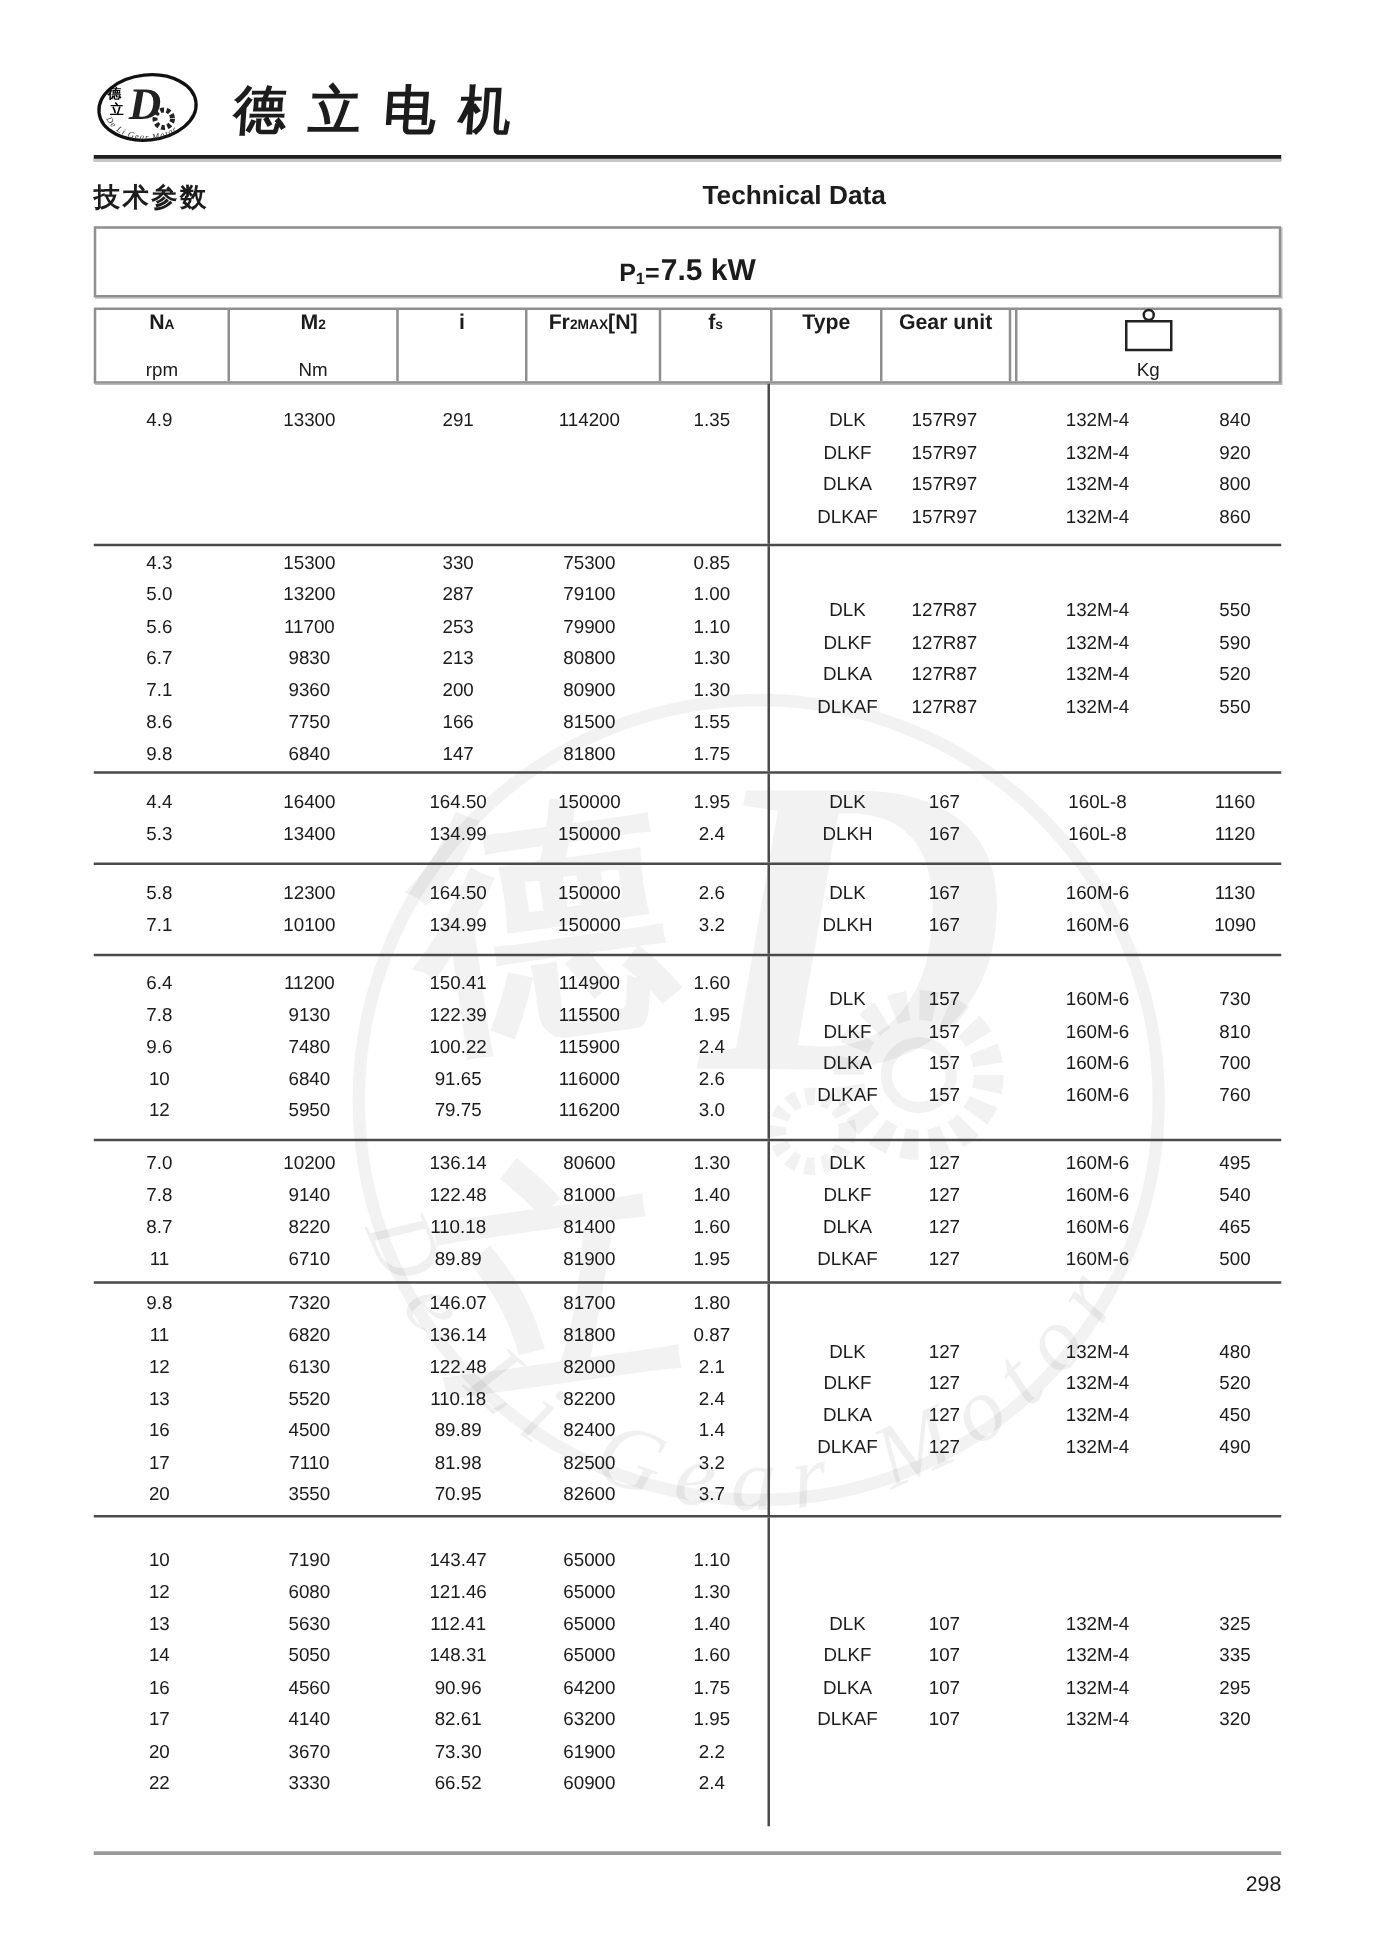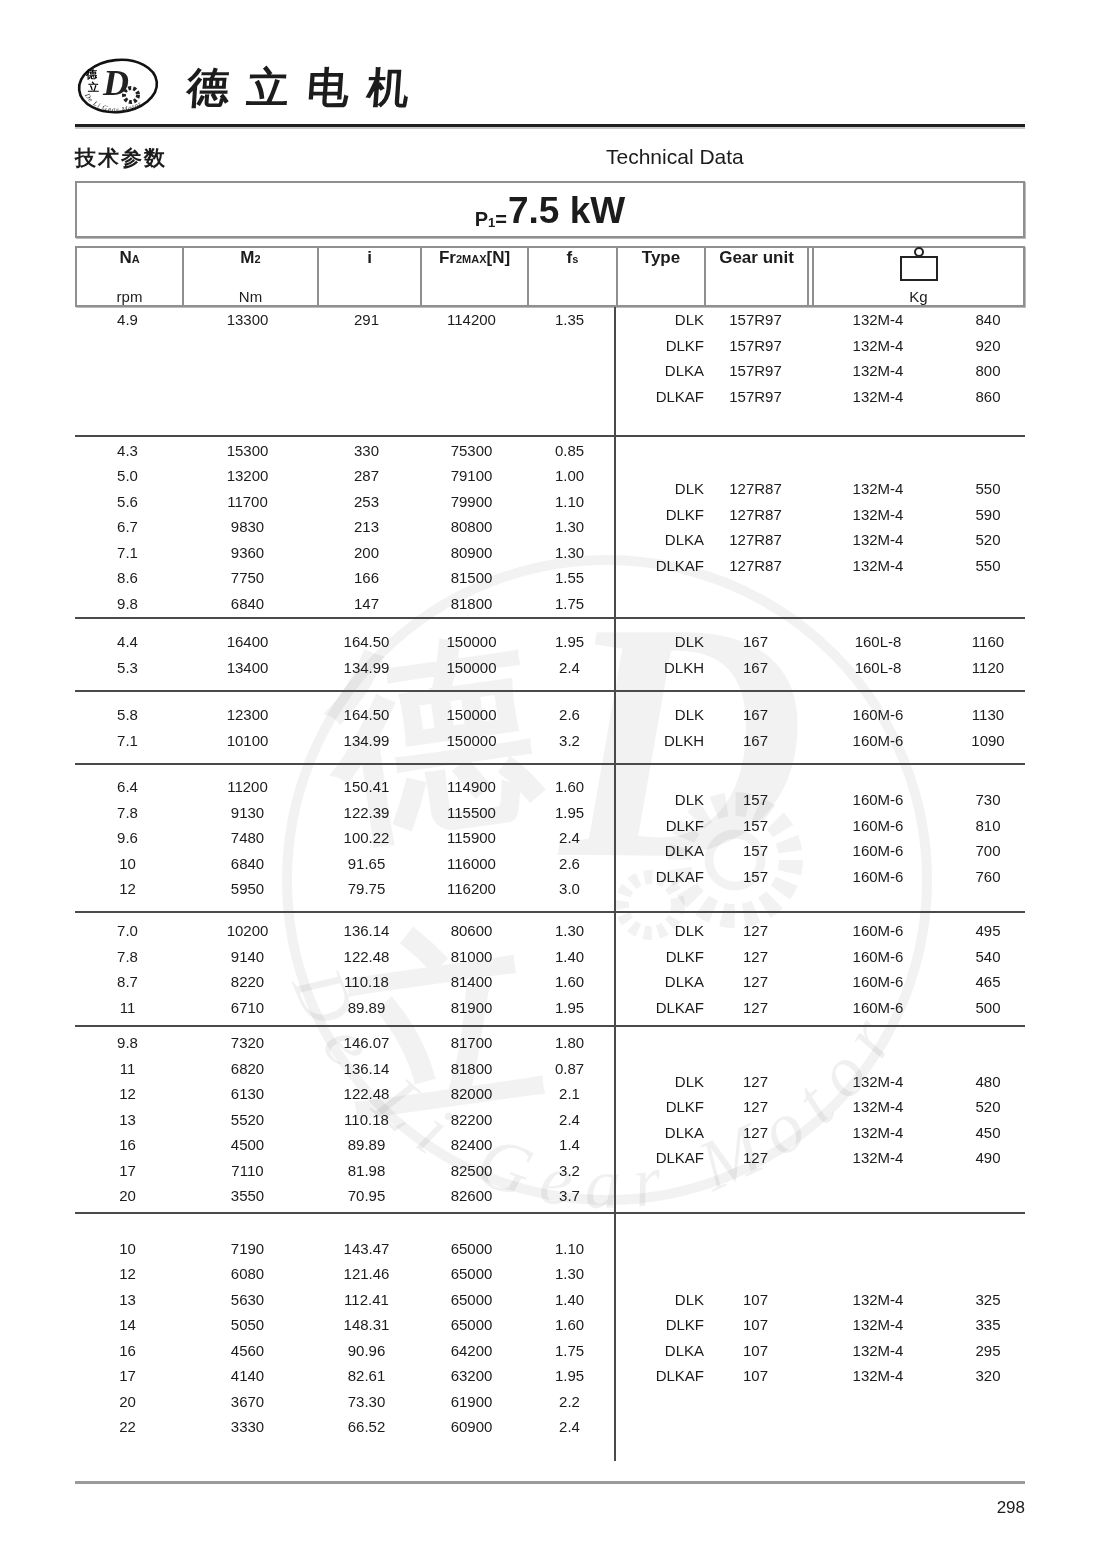--- a/index.html
+++ b/index.html
@@ -13,32 +13,32 @@
   
   .hdr{display:flex;align-items:center;margin-top:54px;height:68px;}
   .brand{
     font-family:"Liberation Serif",serif;font-weight:bold;font-size:42px;
     letter-spacing:18px;margin-left:26px;transform:skewX(-4deg);white-space:nowrap;
   }
   .rule{height:3px;background:#1f1f1f;border-bottom:2px solid #c8c8c8;margin-top:2px;}
 
   .section{position:relative;margin-top:15px;height:28px;}
   .section .cn{font-weight:bold;font-size:21px;letter-spacing:2px;}
-  .section .en{position:absolute;left:531px;top:1px;font-weight:normal;font-size:21px;}
+  .section .en{position:absolute;left:487px;top:1px;font-weight:bold;font-size:21px;}
 
   
   .titlebox{
     margin-top:9px;height:46px;border:2px solid #8f8f8f;background:#fff;
     display:flex;align-items:flex-end;justify-content:center;padding-bottom:7px;box-sizing:content-box;
     box-shadow:1px 1px 0 #bbb;
   }
   .titlebox .p{font-weight:bold;font-size:20px;line-height:1;}
   .titlebox .sb{font-weight:bold;font-size:13px;line-height:1;}
   .titlebox .eq{font-weight:bold;font-size:20px;line-height:1;}
-  .titlebox .v{font-weight:bold;font-size:37px;line-height:1;margin-left:1px;}
+  .titlebox .v{font-weight:bold;font-size:24px;line-height:1;margin-left:1px;}
 
   
   .theadbox{margin-top:8px;border:2px solid #8f8f8f;display:flex;height:57px;box-shadow:1px 1px 0 #bbb;}
   .hc{display:flex;flex-direction:column;align-items:center;justify-content:space-between;
       box-sizing:border-box;border-left:2px solid #8f8f8f;}
   .hc:first-child{border-left:none;}
   .hc .l1{font-weight:bold;font-size:17px;line-height:19px;}
   .hc .l2{font-size:15px;line-height:17px;}
   .hsub{font-size:11px;font-weight:bold;}
   .hc-na{width:105px}.hc-m2{width:135px}.hc-i{width:103px}.hc-fr{width:107px}
@@ -50,25 +50,25 @@
     width:6px;height:6px;border:2px solid #222;border-radius:50%;background:#fff;
   }
   .hc-kg .l2{margin-top:1px;}
 
   
   .tbody{margin-top:0;}
   .group{display:flex;border-top:2px solid #4a4a4a;}
   .group.g1{border-top:none;}
   .gleft{width:539px;display:flex;flex-direction:column;justify-content:center;box-sizing:border-box;}
   .gright{flex:1;border-left:2px solid #4a4a4a;display:flex;flex-direction:column;justify-content:center;box-sizing:border-box;}
-  .group.top .gleft,.group.top .gright{justify-content:flex-start;padding-top:0;}
+  .group.top .gleft,.group.top .gright{justify-content:flex-start;padding-top:17px;}
   .lrow,.rrow{display:flex;height:25.5px;line-height:25.5px;flex:0 0 auto;}
   .cell{display:inline-block;text-align:center;font-size:15px;box-sizing:border-box;white-space:nowrap;}
   .lc0{width:105px}.lc1{width:135px}.lc2{width:103px}.lc3{width:107px}.lc4{width:89px}
-  .rc0{width:88px;text-align:right;padding-left:36px}.rc1{width:103px}.rc2{width:142px}.rc3{width:78px}
+  .rc0{width:88px;text-align:center;padding-left:36px}.rc1{width:103px}.rc2{width:142px}.rc3{width:78px}
   .g1{min-height:128px}.g2{min-height:180px}.g3{min-height:71px}.g4{min-height:71px}
   .g5{min-height:146px}.g6{min-height:112px}.g7{min-height:185px}.g8{min-height:247px}
 
   
   .footrule{height:3px;background:#9a9a9a;margin-top:20px;}
   .pagenum{text-align:right;font-size:17px;margin-top:14px;}
 </style>
 </head>
 <body>
 

